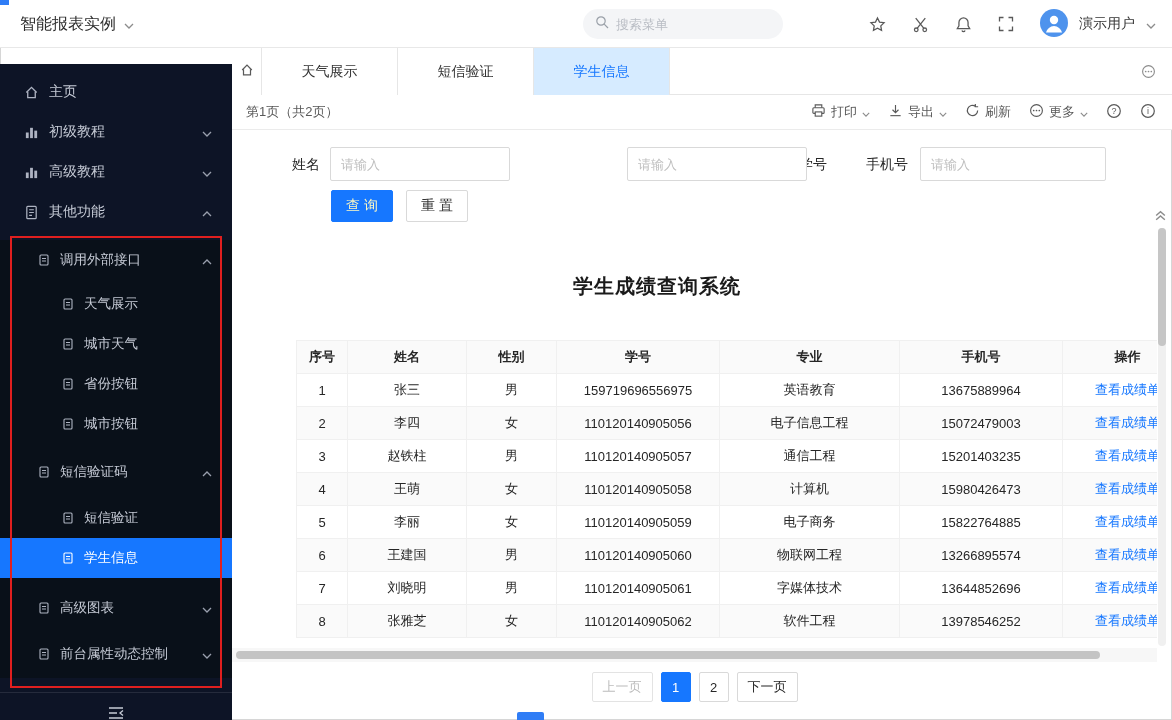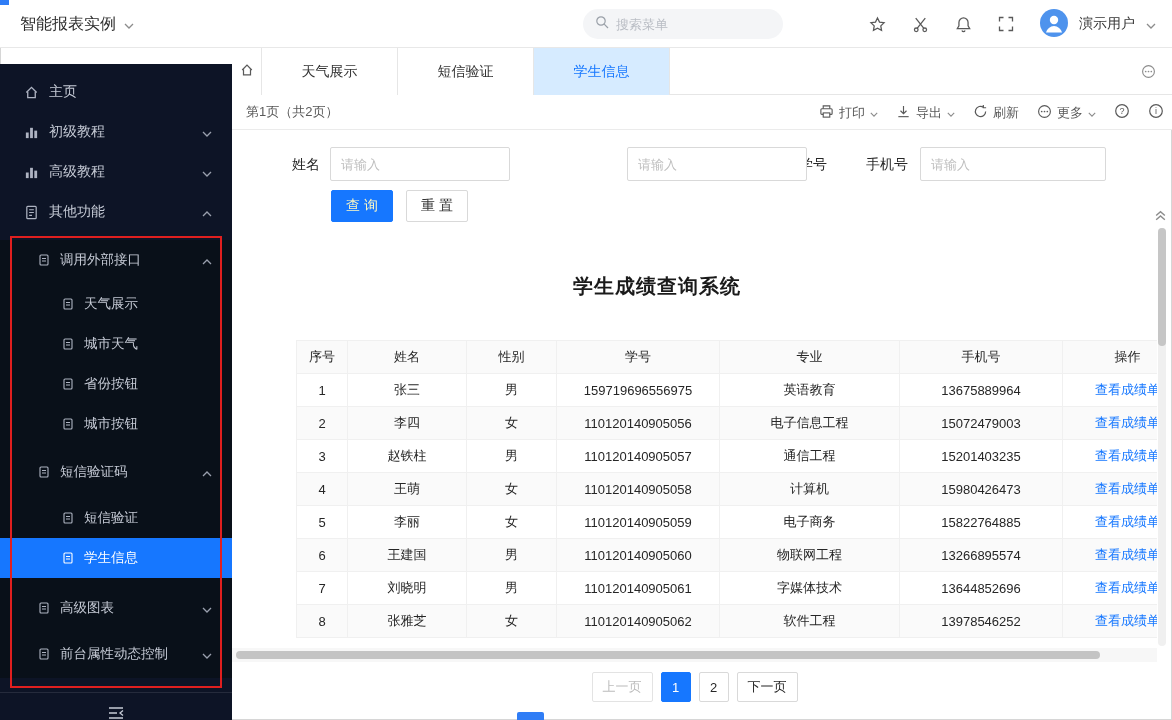--- a/index.html
+++ b/index.html
@@ -39,40 +39,40 @@
   .tabbar{position:absolute;left:232px;top:48px;width:940px;height:47px;background:#fff;border-bottom:1px solid #e6e6e6;display:flex;z-index:4}
   .tab{height:47px;display:flex;align-items:center;justify-content:center;border-right:1px solid #e6e6e6;font-size:14px;color:#333;cursor:pointer;background:#fff}
   .tab.home{width:30px;color:#595959}
   .tab.t{width:136px}
   .tab.active{background:#d6ebff;color:#1677ff}
   .tab-options{position:absolute;right:16px;top:16px;color:#8c8c8c;cursor:pointer}
 
   
   .toolbar{position:absolute;left:232px;top:95px;width:940px;height:35px;background:#fff;border-bottom:1px solid #ebebeb;display:flex;align-items:center;font-size:13px;color:#595959;z-index:4}
   .page-indicator{margin-left:14px;color:#595959}
-  .tools{margin-left:auto;display:flex;align-items:flex-end;gap:18px;padding-right:8px}
+  .tools{margin-left:auto;display:flex;align-items:center;gap:18px;padding-right:16px}
   .tool{display:flex;align-items:center;gap:5px;cursor:pointer}
   .tool .chev{color:#8c8c8c}
 
   
   .form-panel{position:absolute;left:232px;top:130px;width:925px;height:98px;background:#fff;z-index:3}
   .f-label{position:absolute;height:34px;line-height:34px;font-size:14px;color:#262626;text-align:right}
   .f-input{position:absolute;height:34px;border:1px solid #d9d9d9;border-radius:2px;font-size:13px;color:#333;padding:0 10px;outline:none;font-family:inherit;background:#fff}
   .f-input::placeholder{color:#bfbfbf}
   .btn{position:absolute;height:32px;border-radius:2px;font-size:14px;display:flex;align-items:center;justify-content:center;cursor:pointer;font-family:inherit}
   .btn-primary{background:#1677ff;color:#fef9c3;border:1px solid #1677ff}
   .btn-plain{background:#fff;color:#333;border:1px solid #d9d9d9}
 
   
   .report-body{position:absolute;left:232px;top:228px;width:925px;height:420px;background:#fff;overflow:hidden;z-index:2}
   .report-title{position:absolute;left:310px;top:45px;width:230px;text-align:center;font-size:20px;font-weight:bold;color:#1a1a1a;letter-spacing:1px}
   .table-clip{position:absolute;left:64px;top:112px;width:861px;height:300px;overflow:hidden}
   table{border-collapse:collapse;table-layout:fixed;width:896px;font-size:13px;color:#262626}
   th,td{border:1px solid #f0f0f0;height:33px;text-align:center;padding:0 4px;overflow:hidden;white-space:nowrap}
-  th{background:#fafafa;font-weight:normal}
+  th{background:#fafafa;font-weight:bold}
   tbody tr:nth-child(even) td{background:#fafafa}
   .link{color:#1677ff;cursor:pointer}
 
   
   .hscroll{position:absolute;left:232px;top:648px;width:925px;height:14px;background:#f7f7f7;z-index:3}
   .hscroll-thumb{position:absolute;left:4px;top:3px;width:864px;height:8px;background:#c4c4c4;border-radius:4px;cursor:pointer}
   .vscroll{position:absolute;left:1158px;top:228px;width:8px;height:418px;background:#f0f0f0;border-radius:4px;z-index:3}
   .vscroll-thumb{position:absolute;left:0;top:0;width:8px;height:118px;background:#c6c6c6;border-radius:4px;cursor:pointer}
   .scroll-top{position:absolute;left:1154px;top:208px;color:#8c8c8c;cursor:pointer;z-index:3}
 

